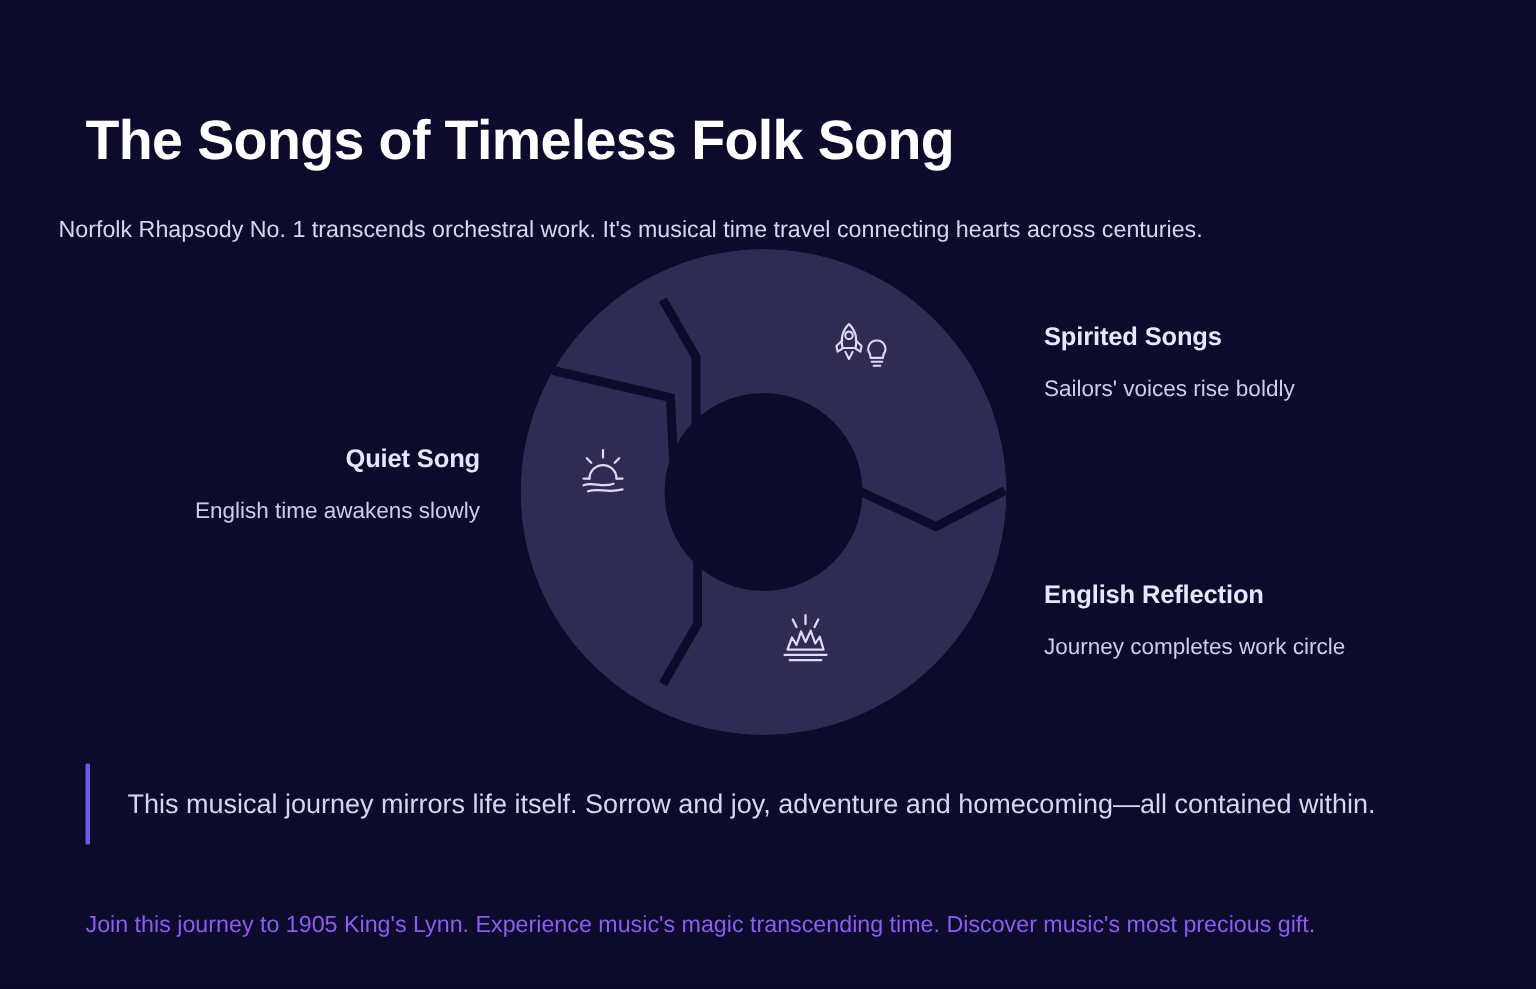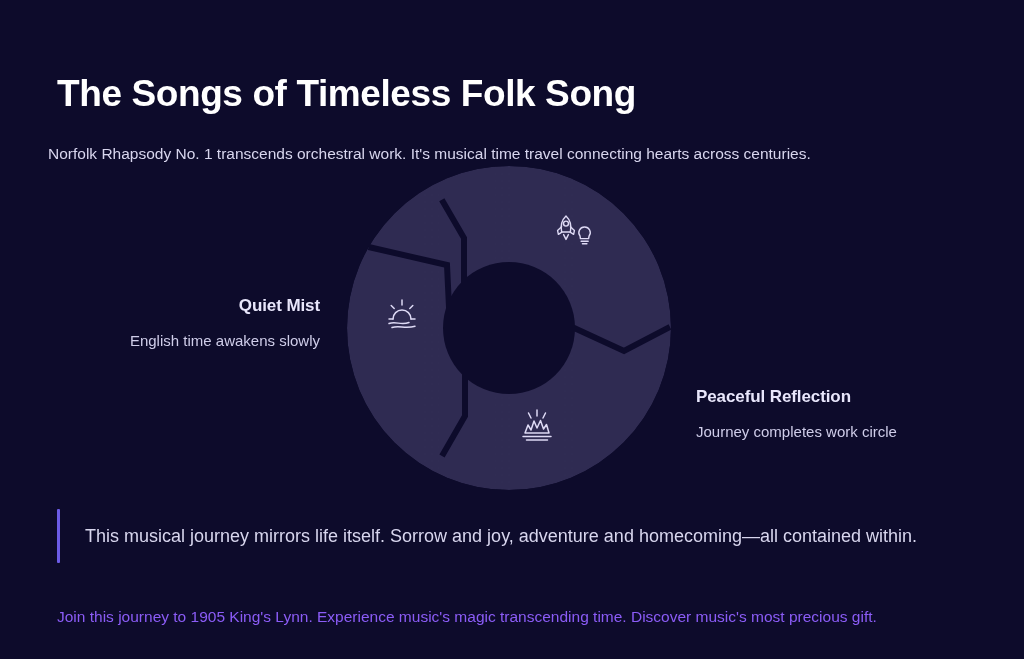--- a/index.html
+++ b/index.html
@@ -30,21 +30,21 @@
     font-size: 37px;
     line-height: 48px;
     font-weight: 700;
     letter-spacing: -0.4px;
     color: #ffffff;
     white-space: nowrap;
   }
 
   .subtitle {
     position: absolute;
-    left: 48px;
+    left: 39px;
     top: 127px;
     font-size: 15.5px;
     line-height: 22px;
     font-weight: 400;
     color: #d8d6ee;
     white-space: nowrap;
   }
 
   
   .wheel {
@@ -208,27 +208,31 @@
 
         <path d="M 2,23 L 5,15 L 8,20 L 11,11 L 14,18 L 17.5,10.5 L 20.5,19 L 23.5,14.5 L 26,23 Z"></path>
 
         <line x1="0" y1="26.5" x2="28" y2="26.5"></line>
         <line x1="3.5" y1="30" x2="24.5" y2="30"></line>
       </g>
     </svg>
   </div>
 
   <div class="label-block label-left">
-    <div class="lbl-title">Quiet Mist</div>
+    <div class="lbl-title">Quiet Song</div>
     <div class="lbl-desc">English time awakens slowly</div>
   </div>
 
+  <div class="label-block label-right-top">
+    <div class="lbl-title">Spirited Songs</div>
+    <div class="lbl-desc">Sailors' voices rise boldly</div>
+  </div>
 
   <div class="label-block label-right-bottom">
-    <div class="lbl-title">Peaceful Reflection</div>
+    <div class="lbl-title">English Reflection</div>
     <div class="lbl-desc">Journey completes work circle</div>
   </div>
 
   <div class="quote">
     <div class="quote-bar"></div>
     <div class="quote-text">This musical journey mirrors life itself. Sorrow and joy, adventure and homecoming—all contained within.</div>
   </div>
 
   <p class="closing">Join this journey to 1905 King's Lynn. Experience music's magic transcending time. Discover music's most precious gift.</p>
 

